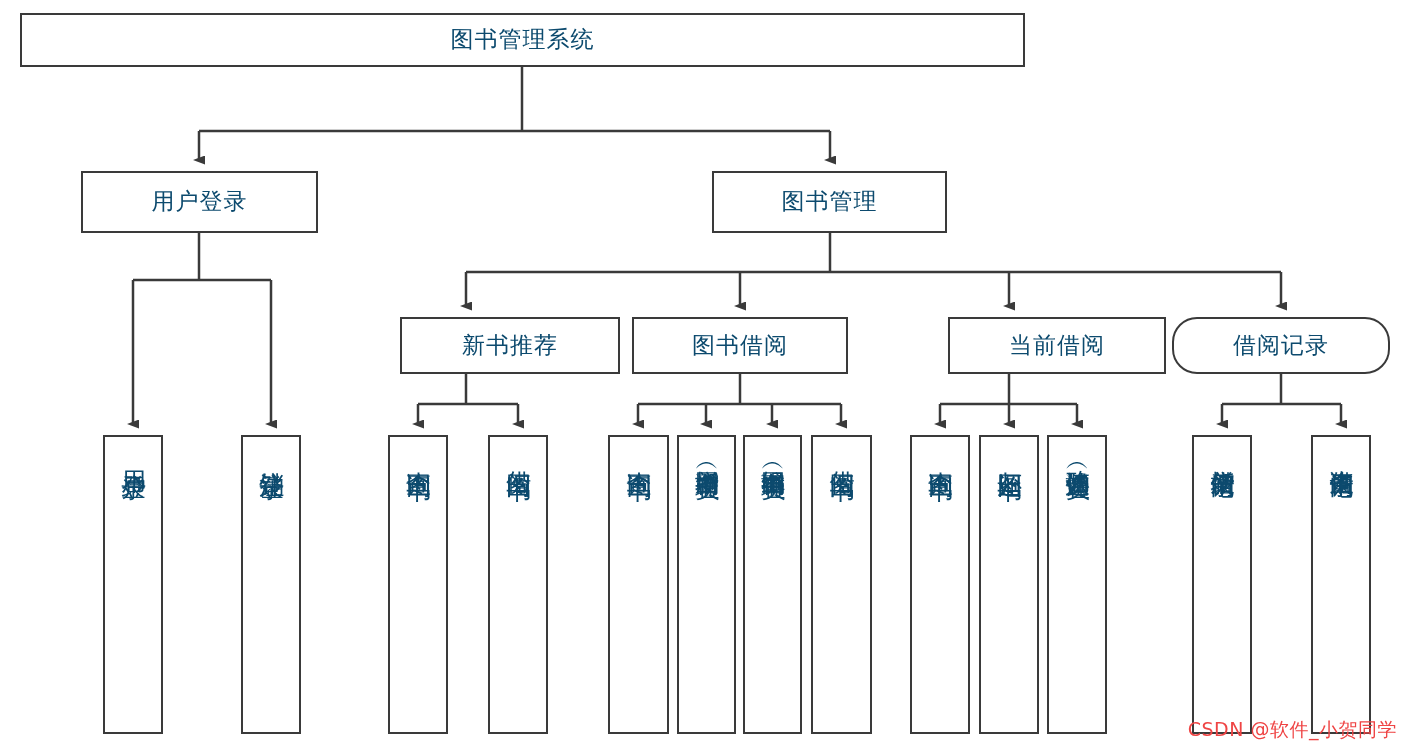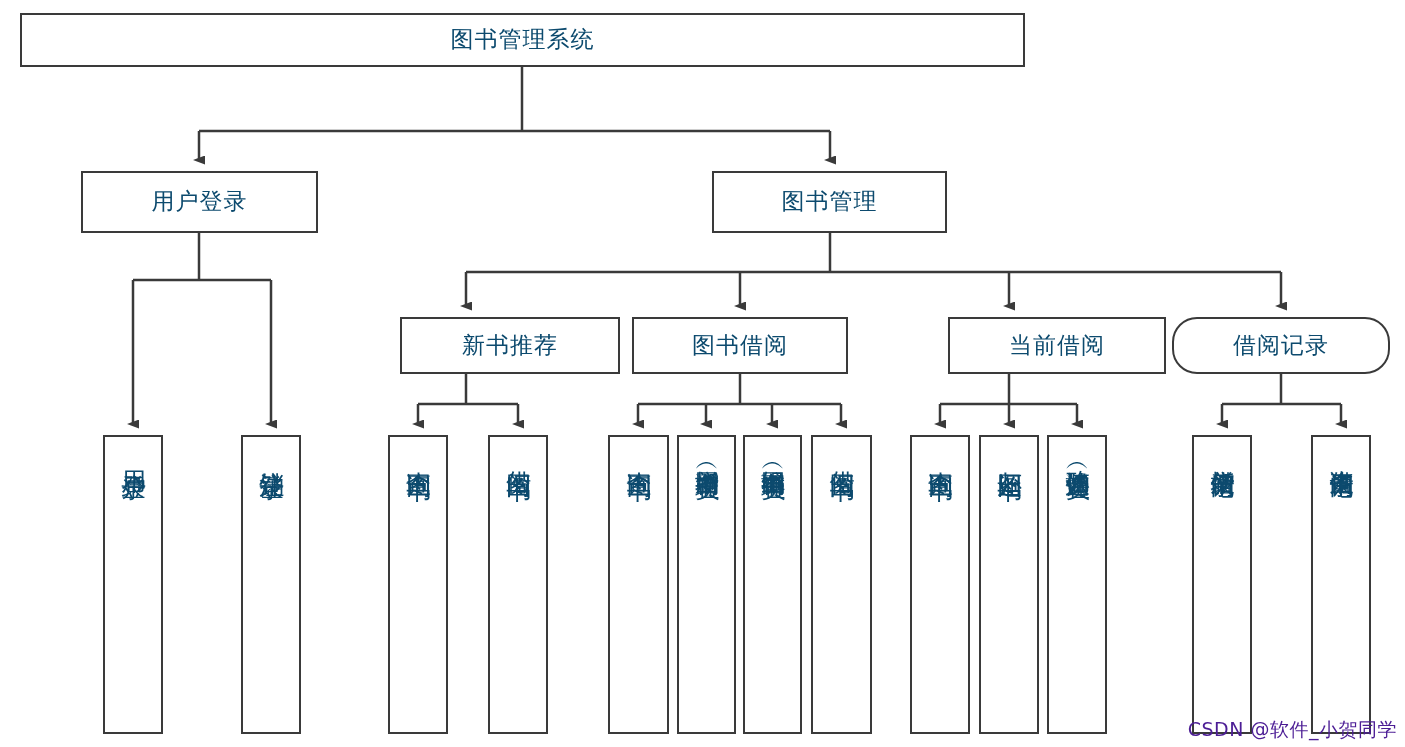--- a/index.html
+++ b/index.html
@@ -60,21 +60,21 @@
   }
   .node.vert.tall-text .lbl {
     font-size: 24px;
     letter-spacing: 1px;
   }
   #watermark {
     position: absolute;
     right: 8px;
     bottom: 4px;
     font-size: 19px;
-    color: #4c1d95;
+    color: #ef4444;
     letter-spacing: 0.5px;
     white-space: nowrap;
     font-family: "DejaVu Sans", "Liberation Sans", sans-serif;
   }
 </style>
 </head>
 <body>
 
 <div id="canvas">
 

